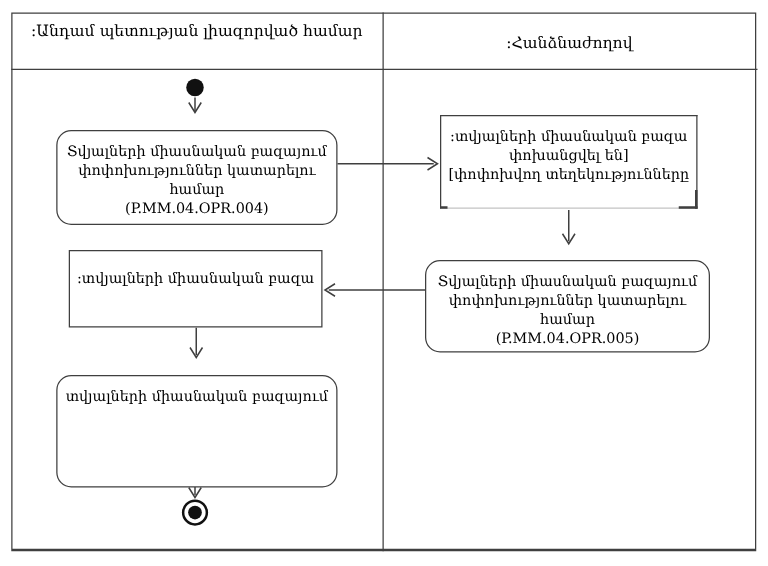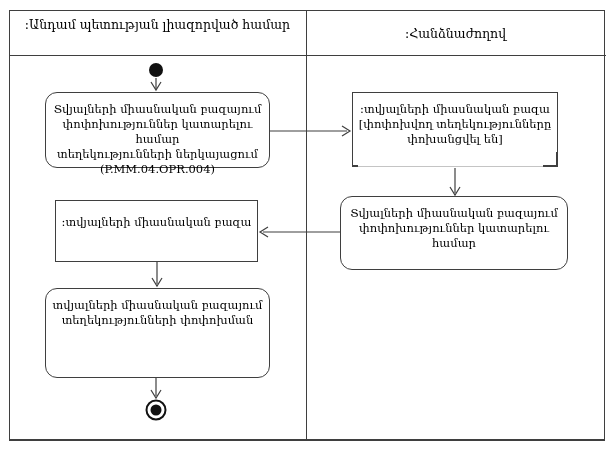--- a/index.html
+++ b/index.html
@@ -20,21 +20,21 @@
     display:flex;justify-content:center;align-items:flex-start;
     font-size:12.5px;line-height:14px;white-space:nowrap;
   }
   .lane-header.left{left:9px;width:297px;padding-top:8px;}
   .lane-header.right{left:306px;width:299px;padding-top:17px;}
   .node{
     position:absolute;box-sizing:border-box;background:#fff;
     border:1px solid #3f3f3f;text-align:center;
     font-size:11.5px;line-height:15px;
   }
-  .node.action{border-radius:12px;}
+  .node.action{border-radius:12px;margin-top:12px;}
   .tline{display:block;}
   #node-opr-004{left:45px;top:92px;width:225px;height:76px;padding-top:9px;}
   #node-obj-transferred{left:352px;top:92px;width:206px;height:75px;padding-top:9px;border-bottom-color:#c4c4c4;}
   #node-obj-transferred::before{
     content:"";position:absolute;left:-1px;bottom:-1px;width:6px;height:2px;background:#3f3f3f;
   }
   #node-obj-transferred::after{
     content:"";position:absolute;right:-1px;bottom:-1px;width:13px;height:13px;
     border-right:2px solid #3f3f3f;border-bottom:2px solid #3f3f3f;
   }
@@ -86,37 +86,36 @@
     <circle cx="156" cy="70" r="7" fill="#111"></circle>
     <g>
       <circle cx="156" cy="410" r="9.5" fill="none" stroke="#111" stroke-width="2"></circle>
       <circle cx="156" cy="410" r="5.5" fill="#111"></circle>
     </g>
   </svg>
 
   <div class="node action" id="node-opr-004">
     <span class="tline">Տվյալների միասնական բազայում</span>
     <span class="tline">փոփոխություններ կատարելու համար</span>
-    <span class="tline">տեղեկությունների ներկայացում</span>
     <span class="tline">(P.MM.04.OPR.004)</span>
   </div>
 
   <div class="node object" id="node-obj-transferred">
     <span class="tline">:տվյալների միասնական բազա</span>
+    <span class="tline">փոխանցվել են]</span>
     <span class="tline">[փոփոխվող տեղեկությունները</span>
-    <span class="tline">փոխանցվել են]</span>
   </div>
 
   <div class="node action" id="node-opr-005">
     <span class="tline">Տվյալների միասնական բազայում</span>
     <span class="tline">փոփոխություններ կատարելու համար</span>
+    <span class="tline">(P.MM.04.OPR.005)</span>
   </div>
 
   <div class="node object" id="node-obj-updated">
     <span class="tline">:տվյալների միասնական բազա</span>
   </div>
 
   <div class="node action" id="node-opr-006">
     <span class="tline">տվյալների միասնական բազայում</span>
-    <span class="tline">տեղեկությունների փոփոխման</span>
   </div>
 
 </div>
 
 </body></html>

